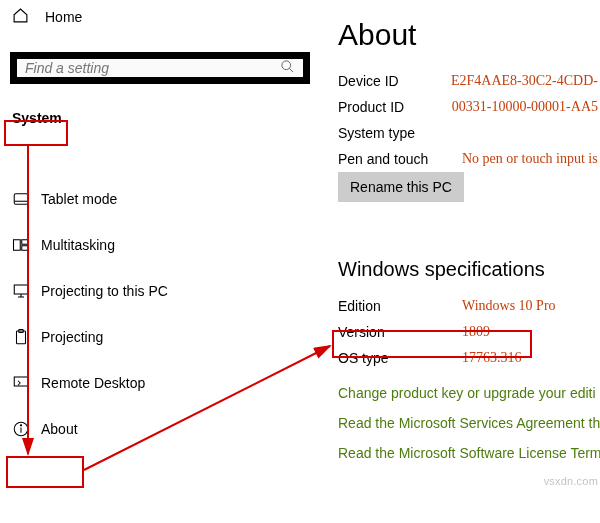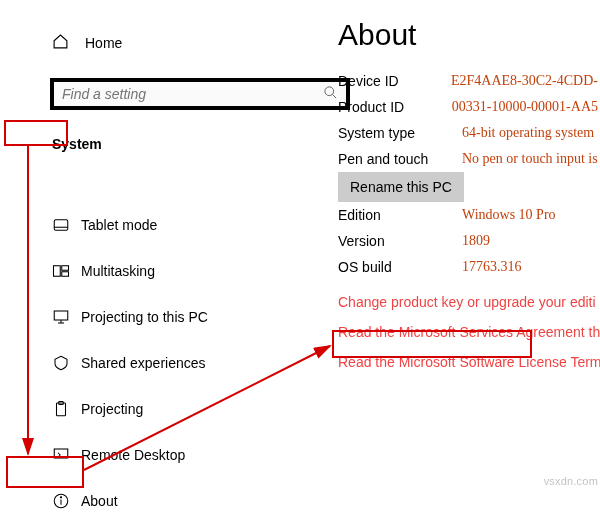--- a/index.html
+++ b/index.html
@@ -12,35 +12,33 @@
     background: #fff;
     overflow: hidden;
     position: relative;
   }
   .sidebar {
     position: absolute;
     left: 0; top: 0;
     width: 320px;
     height: 523px;
     background: #fff;
-    padding-top: 26px;
-    margin-left: 40px;
   }
   .home-row {
     display: flex;
     align-items: center;
     height: 34px;
     padding-left: 12px;
     gap: 16px;
   }
   .home-row .lbl { font-size: 14px; }
   .search-box {
     margin: 18px 10px 20px 10px;
     height: 32px;
-    border: 4px solid #000000;
+    border: 7px solid #000000;
     background: #fafafa;
     display: flex;
     align-items: center;
     padding: 0 8px;
     cursor: text;
   }
   .search-box input {
     flex: 1;
     border: none;
     background: transparent;
@@ -96,21 +94,21 @@
     font-size: 14px;
     cursor: pointer;
   }
   .content h2 {
     font-weight: 400;
     font-size: 20px;
     margin-top: 56px;
     margin-bottom: 12px;
   }
   .link {
-    color: #ef4444;
+    color: #4d7c0f;
     font-size: 14px;
     margin-top: 14px;
     cursor: pointer;
     white-space: nowrap;
   }
   .watermark {
     position: absolute;
     right: 2px;
     bottom: 36px;
     font-size: 11px;
@@ -177,28 +175,20 @@
       <span class="ic">
         <svg width="18" height="18" viewBox="0 0 24 24" fill="none" stroke="currentColor" stroke-width="1.4">
             <rect x="3" y="4" width="18" height="12"></rect>
             <line x1="8" y1="20" x2="16" y2="20"></line>
             <line x1="12" y1="16" x2="12" y2="20"></line>
           </svg>
       </span>
       <span class="lbl">Projecting to this PC</span>
     </div>
 
-    <div class="nav-item">
-      <span class="ic">
-        <svg width="18" height="18" viewBox="0 0 24 24" fill="none" stroke="currentColor" stroke-width="1.4">
-            <path d="M12 3 L20 7 V13 C20 18 12 21 12 21 C12 21 4 18 4 13 V7 Z"></path>
-          </svg>
-      </span>
-      <span class="lbl">Shared experiences</span>
-    </div>
 
     <div class="nav-item">
       <span class="ic">
         <svg width="18" height="18" viewBox="0 0 24 24" fill="none" stroke="currentColor" stroke-width="1.4">
             <rect x="6" y="4" width="12" height="17" rx="1"></rect>
             <rect x="9" y="2" width="6" height="4" rx="1"></rect>
           </svg>
       </span>
       <span class="lbl">Projecting</span>
     </div>
@@ -233,40 +223,40 @@
   <div class="kv-row">
     <span class="k">Device ID</span>
     <span class="v">E2F4AAE8-30C2-4CDD-</span>
   </div>
   <div class="kv-row">
     <span class="k">Product ID</span>
     <span class="v">00331-10000-00001-AA5</span>
   </div>
   <div class="kv-row">
     <span class="k">System type</span>
-    <span class="v">64-bit operating system</span>
   </div>
   <div class="kv-row">
     <span class="k">Pen and touch</span>
     <span class="v">No pen or touch input is</span>
   </div>
 
   <div class="btn">Rename this PC</div>
 
+  <h2>Windows specifications</h2>
 
   <div class="kv-row">
     <span class="k">Edition</span>
     <span class="v">Windows 10 Pro</span>
   </div>
   <div class="kv-row">
     <span class="k">Version</span>
     <span class="v">1809</span>
   </div>
   <div class="kv-row">
-    <span class="k">OS build</span>
+    <span class="k">OS type</span>
     <span class="v">17763.316</span>
   </div>
 
   <div class="link">Change product key or upgrade your editi</div>
   <div class="link">Read the Microsoft Services Agreement tha</div>
   <div class="link">Read the Microsoft Software License Terms</div>
 </div>
 
 <div class="watermark">vsxdn.com</div>
 

